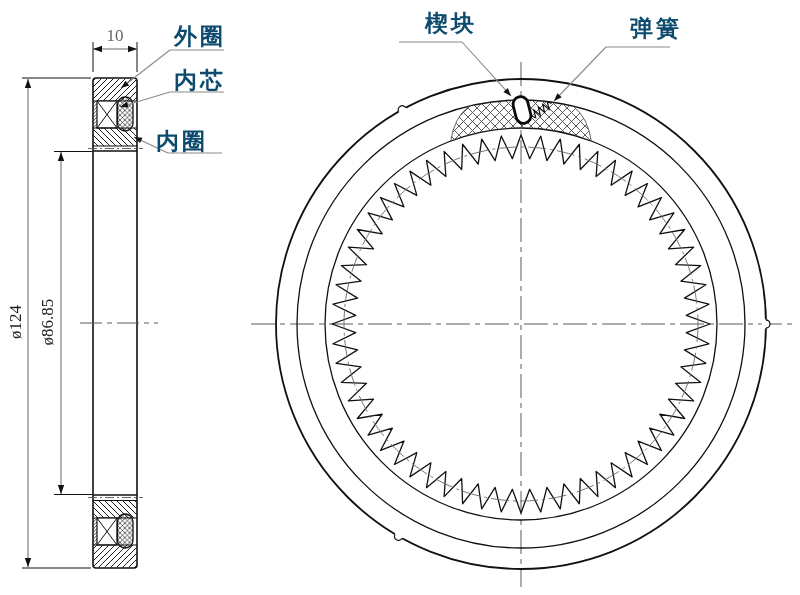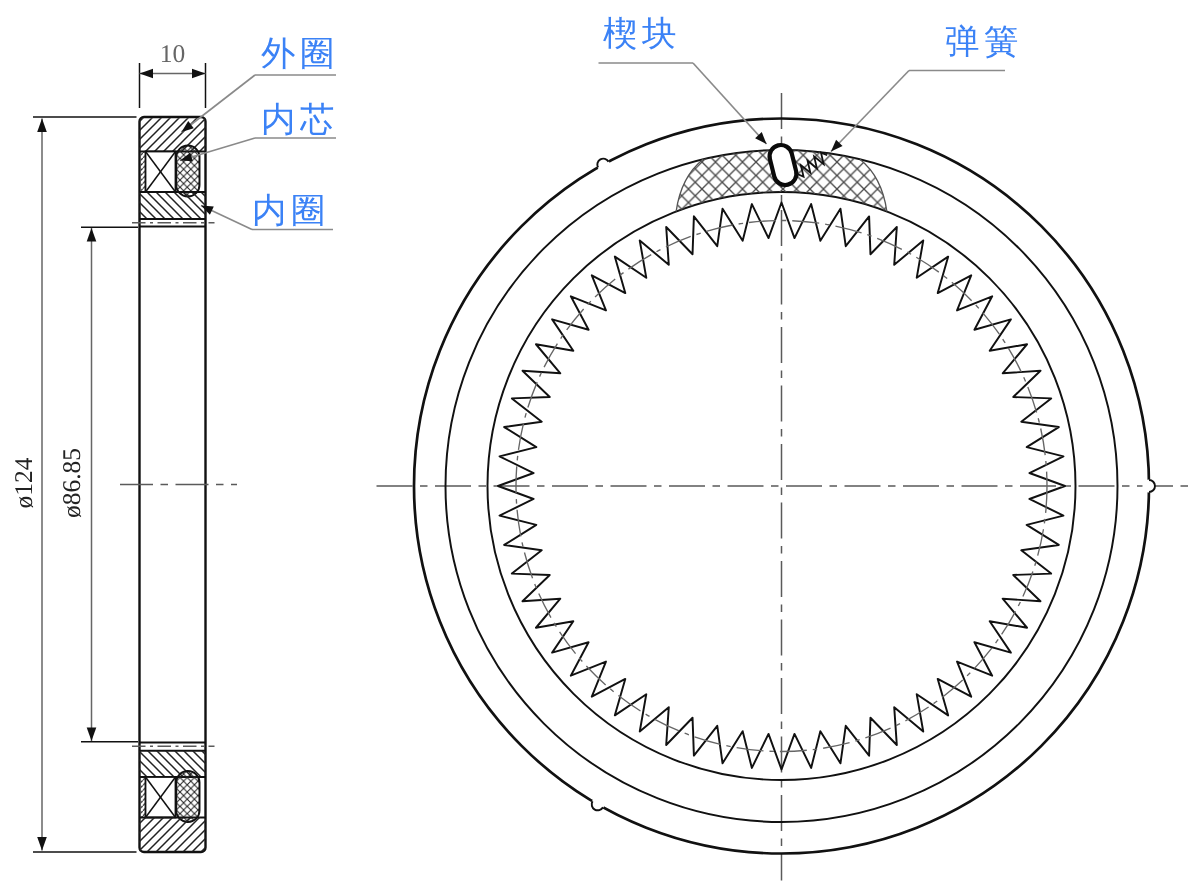--- a/index.html
+++ b/index.html
@@ -1,19 +1,19 @@
 <!DOCTYPE html>
 <html><head>
 <meta charset="utf-8">
 <style>
   html,body{margin:0;padding:0;background:#fff;}
   #stage{position:relative;width:800px;height:595px;background:#fff;overflow:hidden;
          font-family:"DejaVu Sans",sans-serif;}
   #linework{position:absolute;left:0;top:0;}
-  .cjk{position:absolute;font-weight:normal;font-size:23px;color:#3b82f6;
+  .cjk{position:absolute;font-weight:bold;font-size:23px;color:#0c4a6e;
        letter-spacing:3px;white-space:nowrap;line-height:1.1;
        font-family:"DejaVu Sans",sans-serif;}
   .dim{position:absolute;font-size:17px;color:#222;white-space:nowrap;
        font-family:"Liberation Serif","DejaVu Serif",serif;}
   .dim.gray{color:#666;}
   .rot{transform:translate(-50%,-50%) rotate(-90deg);transform-origin:center center;}
   .ctr{transform:translate(-50%,-50%);}
 </style>
 </head>
 <body>
@@ -140,21 +140,21 @@
           <polygon points="0,0 -8,-3 -8,3" transform="translate(511,96) rotate(47.77916686407208)" fill="#111111"></polygon>
           <line x1="606" y1="47" x2="670" y2="47" stroke="#8a8a8a" stroke-width="1.1"></line>
           <line x1="606" y1="47" x2="554" y2="101" stroke="#8a8a8a" stroke-width="1.1"></line>
           <polygon points="0,0 -8,-3 -8,3" transform="translate(554,101) rotate(133.91907581333933)" fill="#111111"></polygon>
         </g>
       </g>
   </svg>
 
   <div class="cjk" style="left:174px;top:24px">外圈</div>
   <div class="cjk" style="left:174px;top:68px">内芯</div>
-  <div class="cjk" style="left:168px;top:129px">内圈</div>
+  <div class="cjk" style="left:156px;top:129px">内圈</div>
 
-  <div class="cjk" style="left:402px;top:11px">楔块</div>
+  <div class="cjk" style="left:425px;top:11px">楔块</div>
   <div class="cjk" style="left:630px;top:16px">弹簧</div>
 
   <div class="dim gray ctr" style="left:115px;top:36px">10</div>
   <div class="dim rot" style="left:16px;top:322px">ø124</div>
   <div class="dim rot" style="left:48px;top:322px">ø86.85</div>
 </div>
 
 </body></html>

